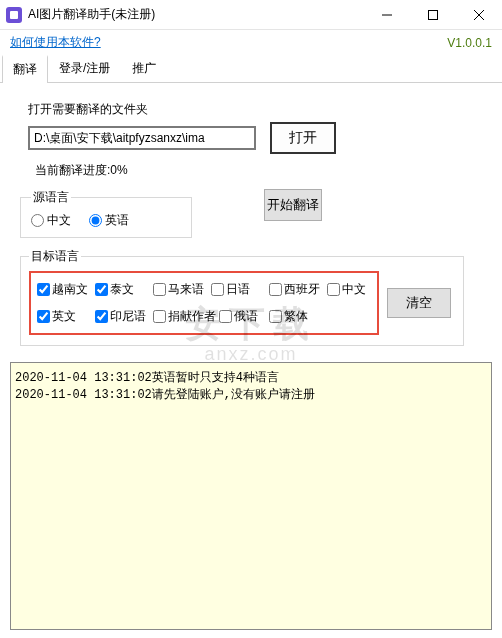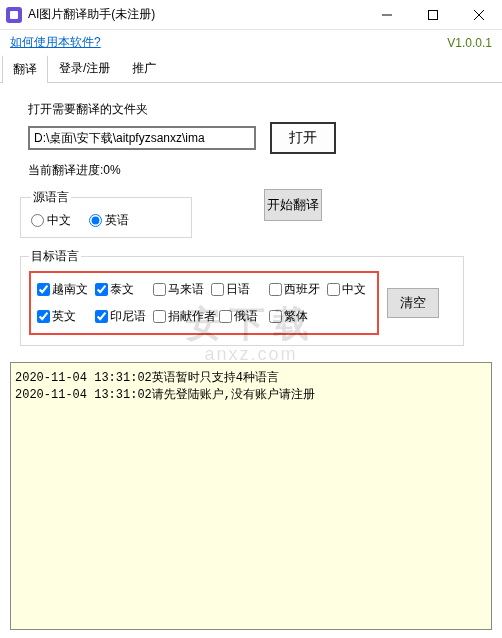--- a/index.html
+++ b/index.html
@@ -20,41 +20,41 @@
 .tabs { display: flex; border-bottom: 1px solid #d0d0d0; padding: 0 2px; margin-top: 2px; }
 .tab { padding: 4px 10px; font-size: 12px; cursor: pointer; border: 1px solid transparent; border-bottom: none; position: relative; }
 .tab.active { border-color: #d0d0d0; background: #fff; border-top: 2px solid #fff; }
 .tab.active::after { content: ""; position: absolute; bottom: -1px; left: 0; right: 0; height: 1px; background: #fff; }
 
 .content { padding: 18px 12px 8px 28px; font-size: 12px; }
 .label { margin-bottom: 4px; }
 .path-row { display: flex; align-items: center; gap: 14px; margin-bottom: 8px; }
 .path-input { width: 228px; height: 24px; border: 2px solid #7a7a7a; padding: 0 4px; font-size: 12px; font-family: inherit; }
 .open-btn { width: 66px; height: 32px; border: 2px solid #333; background: #fdfdfd; font-size: 14px; cursor: pointer; font-family: inherit; }
-.progress-label { margin-bottom: 10px; }
+.progress-label { margin-bottom: 10px; margin-left: 7px; }
 
 .row-flex { display: flex; align-items: flex-start; gap: 18px; }
 
 fieldset.src { border: 1px solid #d8d8d8; padding: 6px 10px 8px 10px; width: 172px; margin-left: -8px; }
 fieldset legend { font-size: 12px; padding: 0 2px; font-family: Liberation Serif, serif; }
 .radio-row { display: flex; gap: 18px; align-items: center; }
 .radio-item { display: flex; align-items: center; gap: 3px; cursor: pointer; }
 .radio-item input { width: 13px; height: 13px; cursor: pointer; }
 
 .start-btn { width: 58px; height: 32px; border: 1px solid #adadad; background: #e1e1e1; font-size: 13px; cursor: pointer; font-family: inherit; margin-left: 54px; }
 
 fieldset.target { border: 1px solid #d8d8d8; padding: 6px 8px 10px 8px; margin-top: 10px; margin-left: -8px; width: 444px; }
 .target-inner { display: flex; align-items: center; gap: 8px; }
 .check-grid { border: 2px solid #e74c3c; padding: 8px 6px; width: 350px; }
 .check-row { display: flex; margin-bottom: 10px; }
 .check-row:last-child { margin-bottom: 0; }
 .check-cell { display: flex; align-items: center; gap: 2px; width: 58px; flex-shrink: 0; }
 .check-cell.w2 { width: 66px; }
 .check-cell input { width: 13px; height: 13px; cursor: pointer; }
-.clear-btn { width: 52px; height: 30px; border: 1px solid #adadad; background: #e1e1e1; font-size: 13px; cursor: pointer; font-family: inherit; }
+.clear-btn { width: 64px; height: 30px; border: 1px solid #adadad; background: #e1e1e1; font-size: 13px; cursor: pointer; font-family: inherit; }
 
 .log-area { margin: 8px 10px 10px 10px; border: 1px solid #888; background: #ffffe1; height: 268px; padding: 6px 4px; font-size: 12px; font-family: Liberation Mono, monospace; white-space: pre; overflow: auto; color: #000; }
 
 .watermark { position: absolute; left: 50%; top: 300px; transform: translate(-50%, 0); font-size: 36px; color: rgba(0,0,0,0.12); font-weight: bold; letter-spacing: 8px; pointer-events: none; z-index: 5; }
 .watermark-sub { position: absolute; left: 50%; top: 344px; transform: translate(-50%, 0); font-size: 18px; color: rgba(0,0,0,0.12); letter-spacing: 2px; pointer-events: none; z-index: 5; text-align: center; }
 </style>
 </head>
 <body>
 
 <div class="titlebar">

